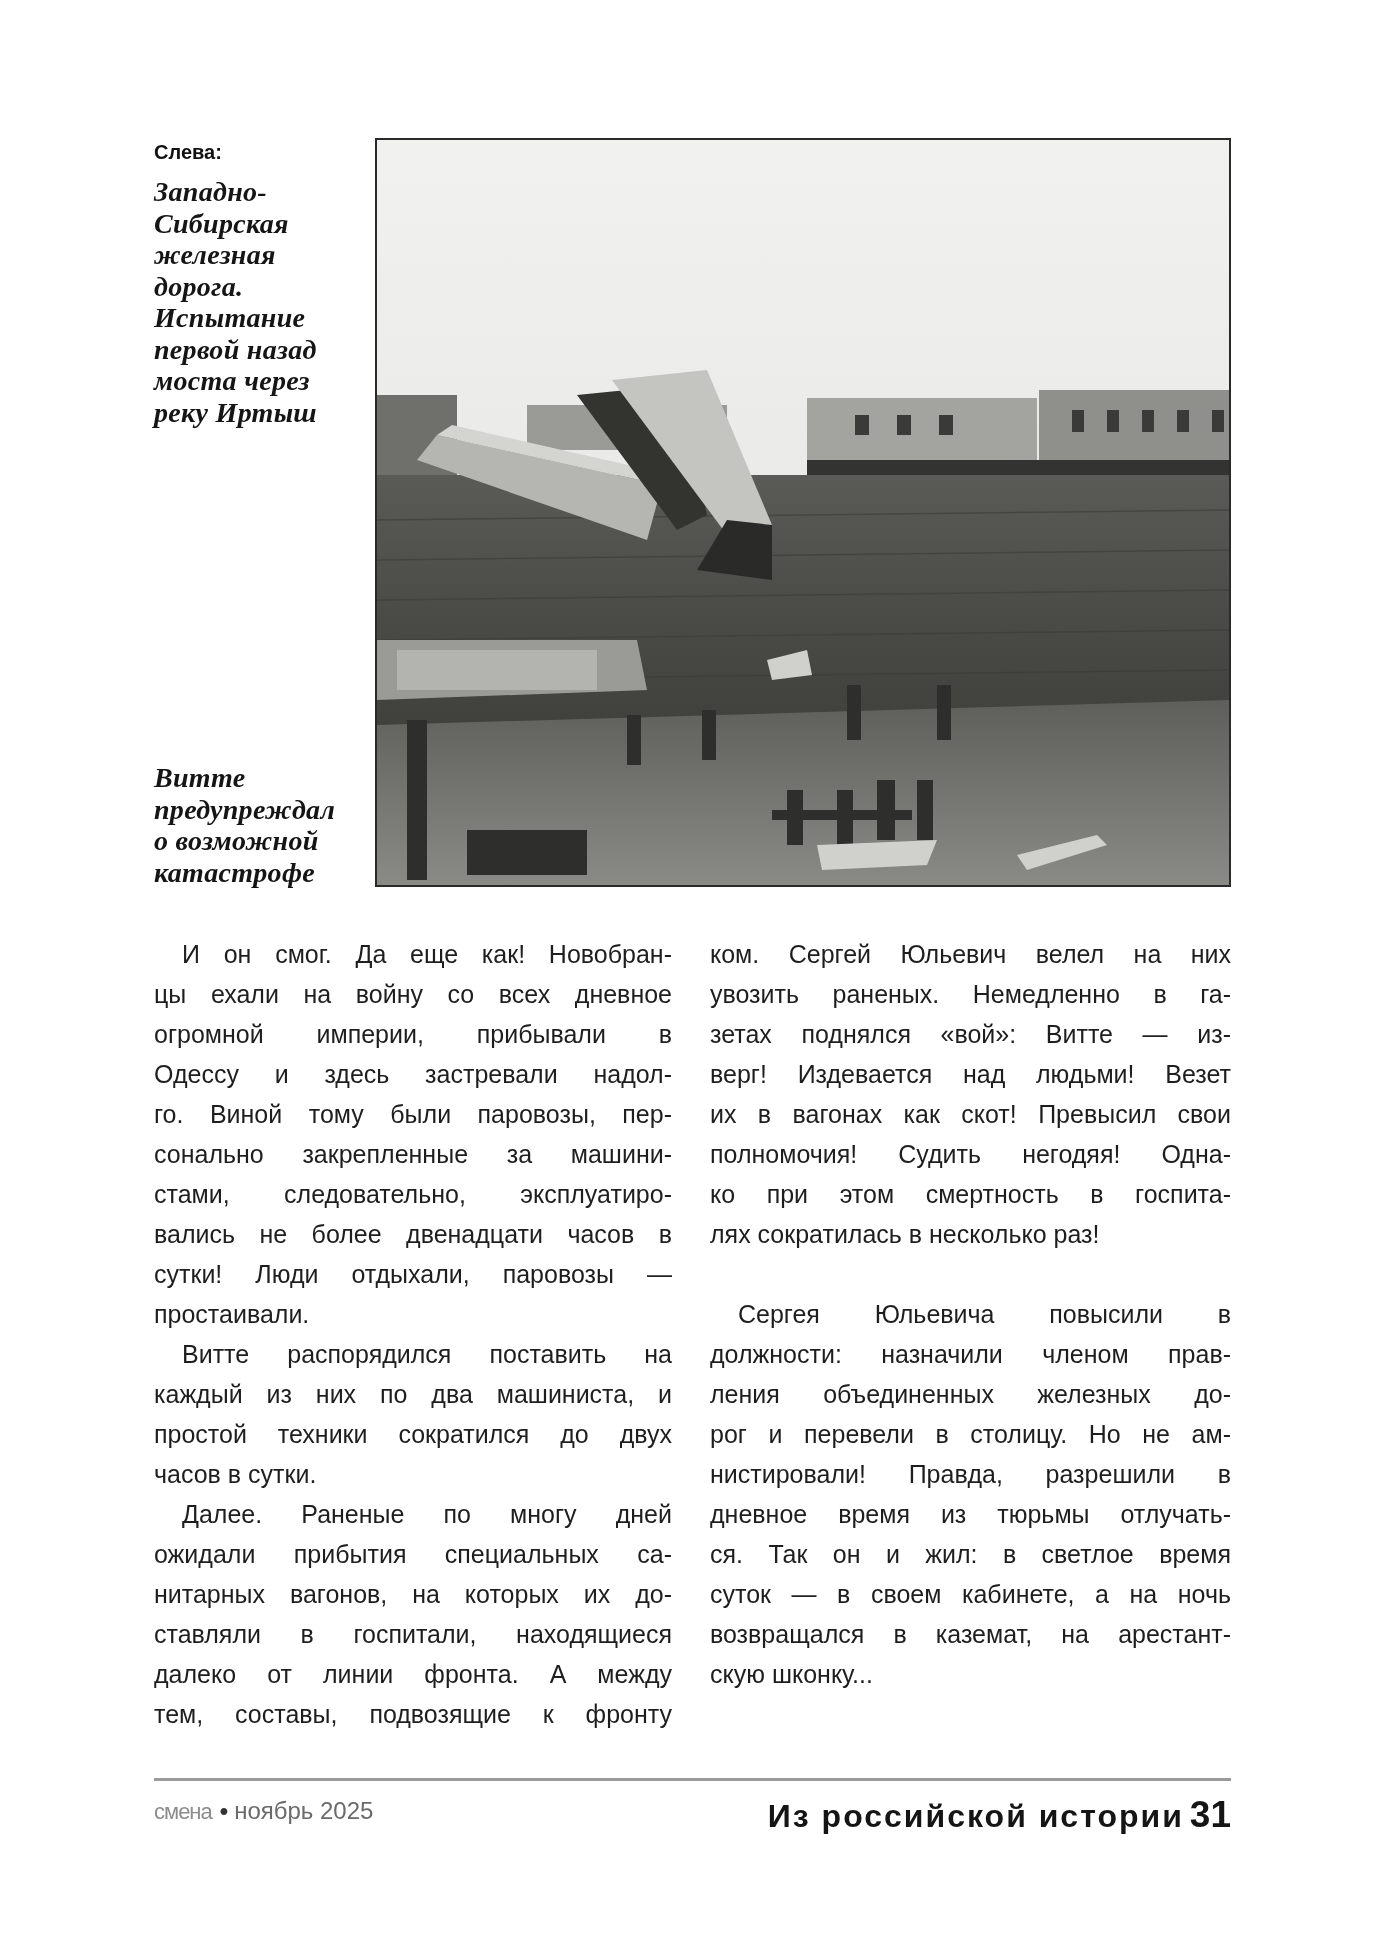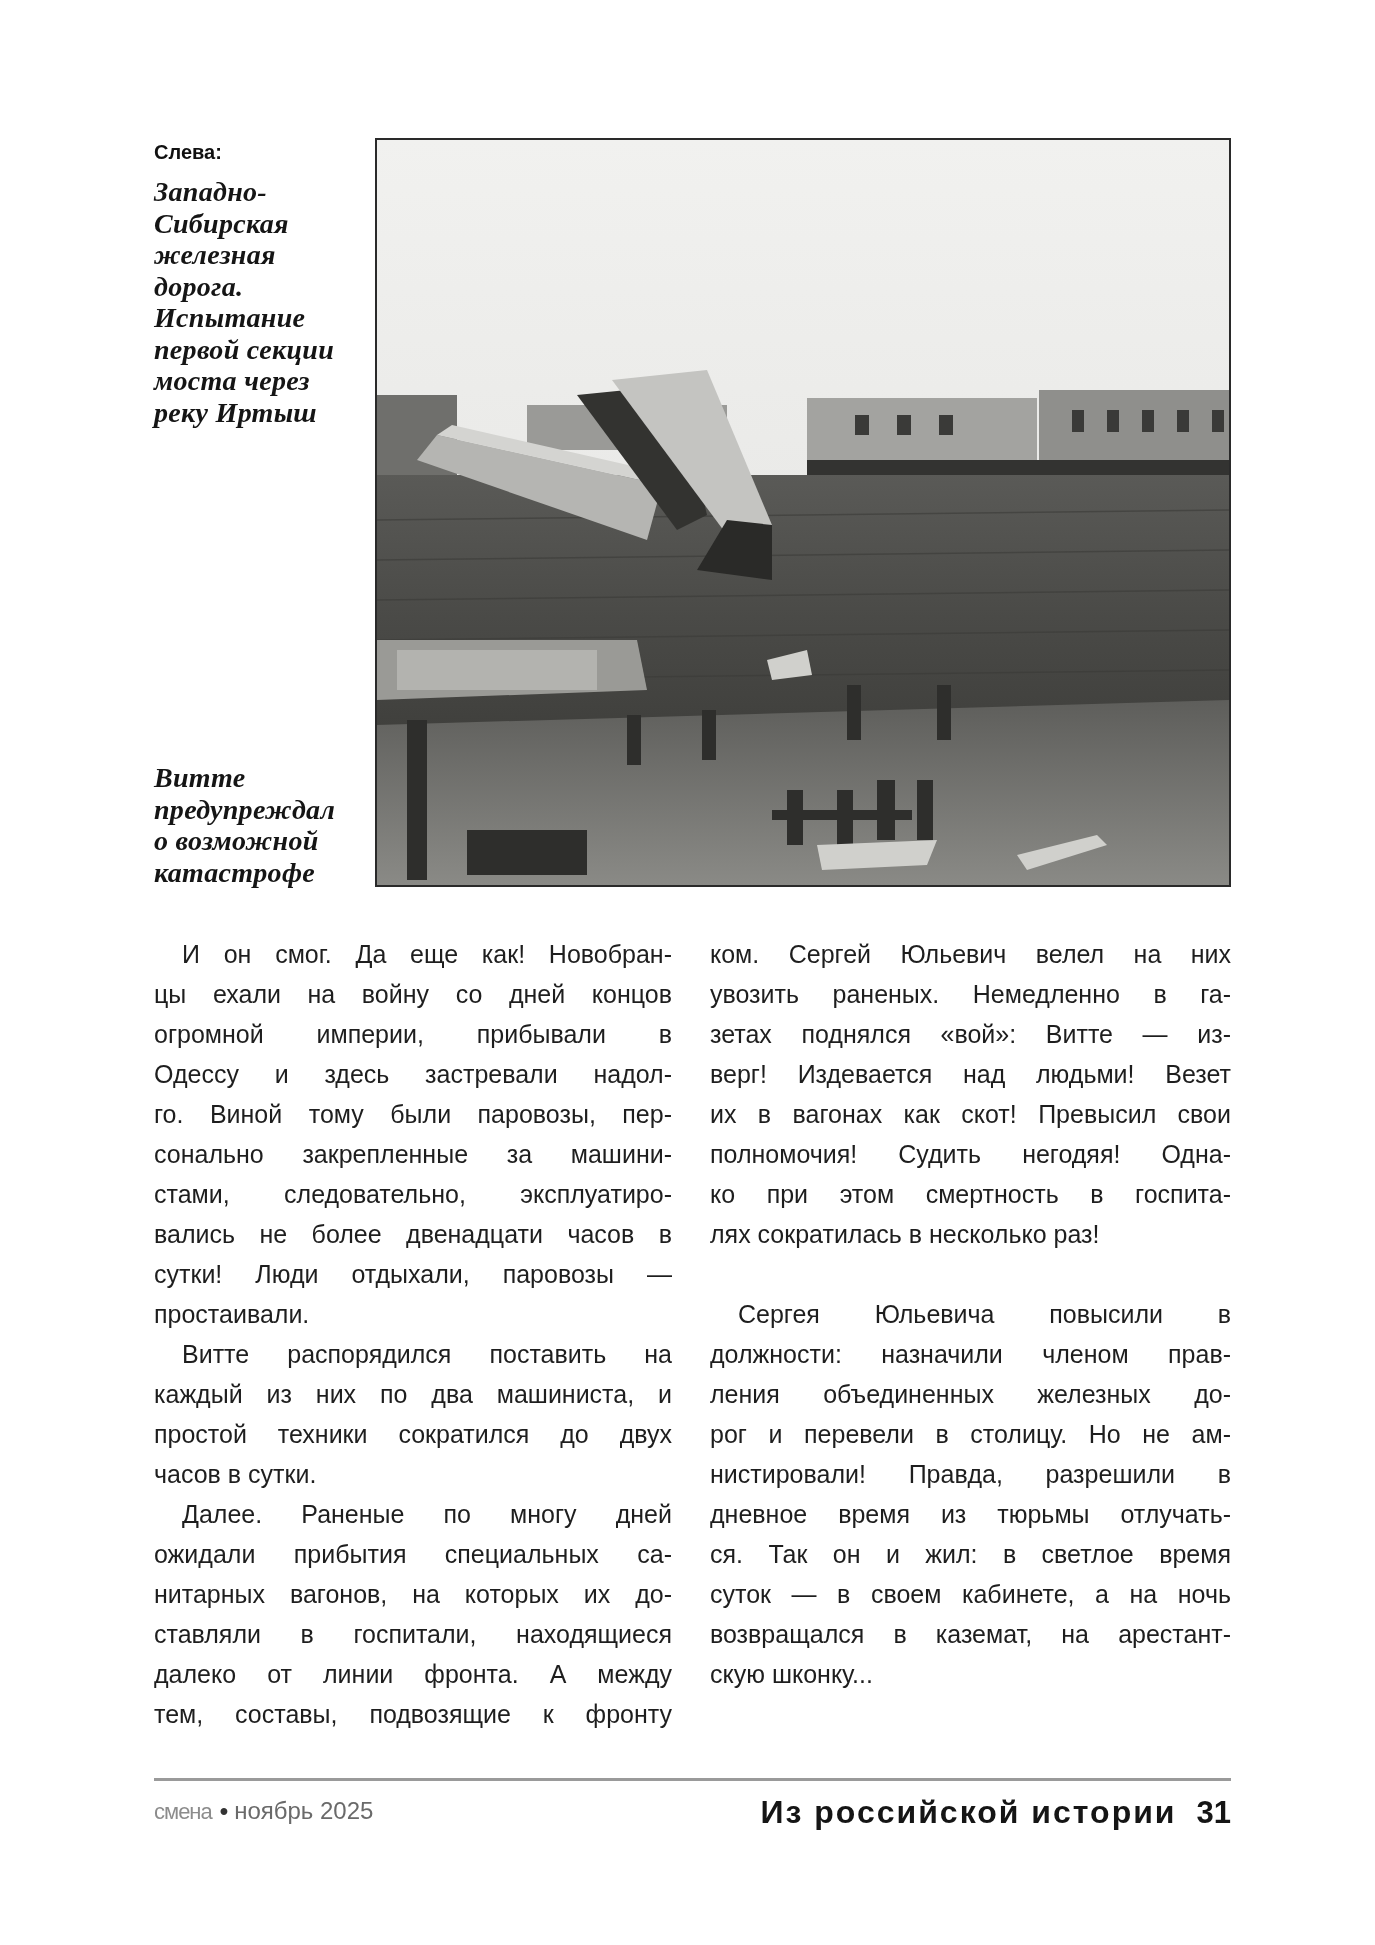--- a/index.html
+++ b/index.html
@@ -21,34 +21,34 @@
   .gap { height: 40px; }
   .line { display: block; white-space: nowrap; text-align-last: justify; text-align: justify; }
   .line.last { text-align-last: left; }
 
   .footer-rule { position: absolute; left: 154px; top: 1778px; width: 1077px; height: 3px; background: #9a9a9a; }
   .footer-left { position: absolute; left: 154px; top: 1796px; font-family: "Liberation Sans", sans-serif; font-size: 24px; line-height: 30px; color: #6a6a6a; white-space: nowrap; }
   .brand { font-family: "Liberation Sans", sans-serif; font-size: 22px; color: #8c8c8c; letter-spacing: -1px; font-weight: normal; }
   .dot { font-weight: bold; color: #333; margin: 0 6px 0 8px; }
   .footer-right { position: absolute; right: 144px; top: 1794px; font-family: "Liberation Sans", sans-serif; font-weight: bold; white-space: nowrap; color: #151515; }
   .section-title { font-size: 32px; letter-spacing: 2px; }
-  .page-num { font-size: 31px; margin-left: 20px; }
+  .page-num { font-size: 37px; margin-left: 6px; }
 </style>
 </head>
 <body>
 
 <div class="sidebar-caption caption-top">
   <div class="caption-label">Слева:</div>
   <div class="caption-italic">
     <div>Западно-</div>
     <div>Сибирская</div>
     <div>железная</div>
     <div>дорога.</div>
     <div>Испытание</div>
-    <div>первой секции</div>
+    <div>первой назад</div>
     <div>моста через</div>
     <div>реку Иртыш</div>
   </div>
 </div>
 
 <div class="sidebar-caption caption-bottom">
   <div class="caption-italic">
     <div>Витте</div>
     <div>предупреждал</div>
     <div>о возможной</div>
@@ -126,21 +126,21 @@
       <polygon points="440,705 560,700 550,725 445,730"></polygon>
       <polygon points="640,715 720,695 730,705 650,730"></polygon>
       <polygon points="390,520 430,510 435,535 395,540"></polygon>
     </g>
   </svg>
 </div>
 
 <div class="col col-left">
   <p class="para">
     <span class="line indent-line" style="padding-left:28px">И он смог. Да еще как! Новобран-</span>
-    <span class="line">цы ехали на войну со дней концов</span>
+    <span class="line">цы ехали на войну со всех дневное</span>
     <span class="line">огромной империи, прибывали в</span>
     <span class="line">Одессу и здесь застревали надол-</span>
     <span class="line">го. Виной тому были паровозы, пер-</span>
     <span class="line">сонально закрепленные за машини-</span>
     <span class="line">стами, следовательно, эксплуатиро-</span>
     <span class="line">вались не более двенадцати часов в</span>
     <span class="line">сутки! Люди отдыхали, паровозы —</span>
     <span class="line last">простаивали.</span>
   </p>
   <p class="para">

